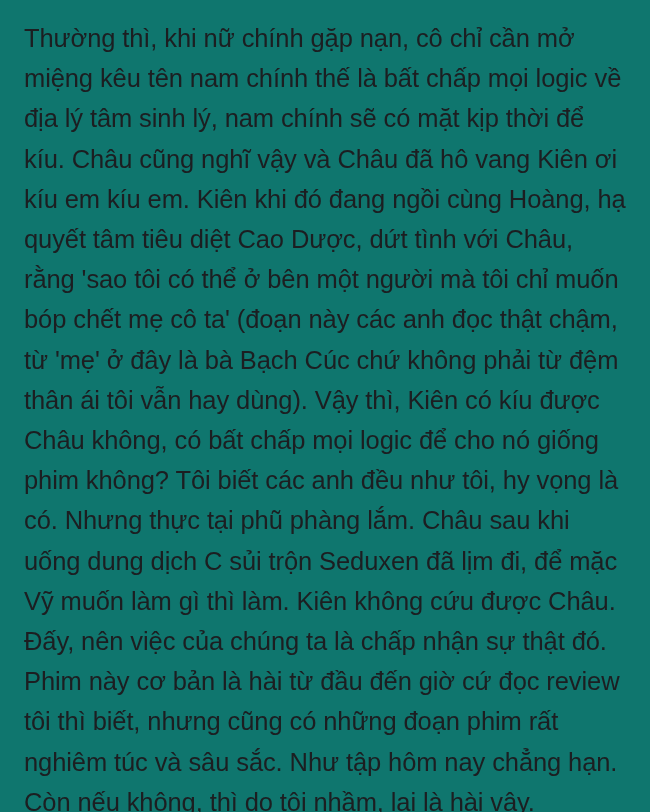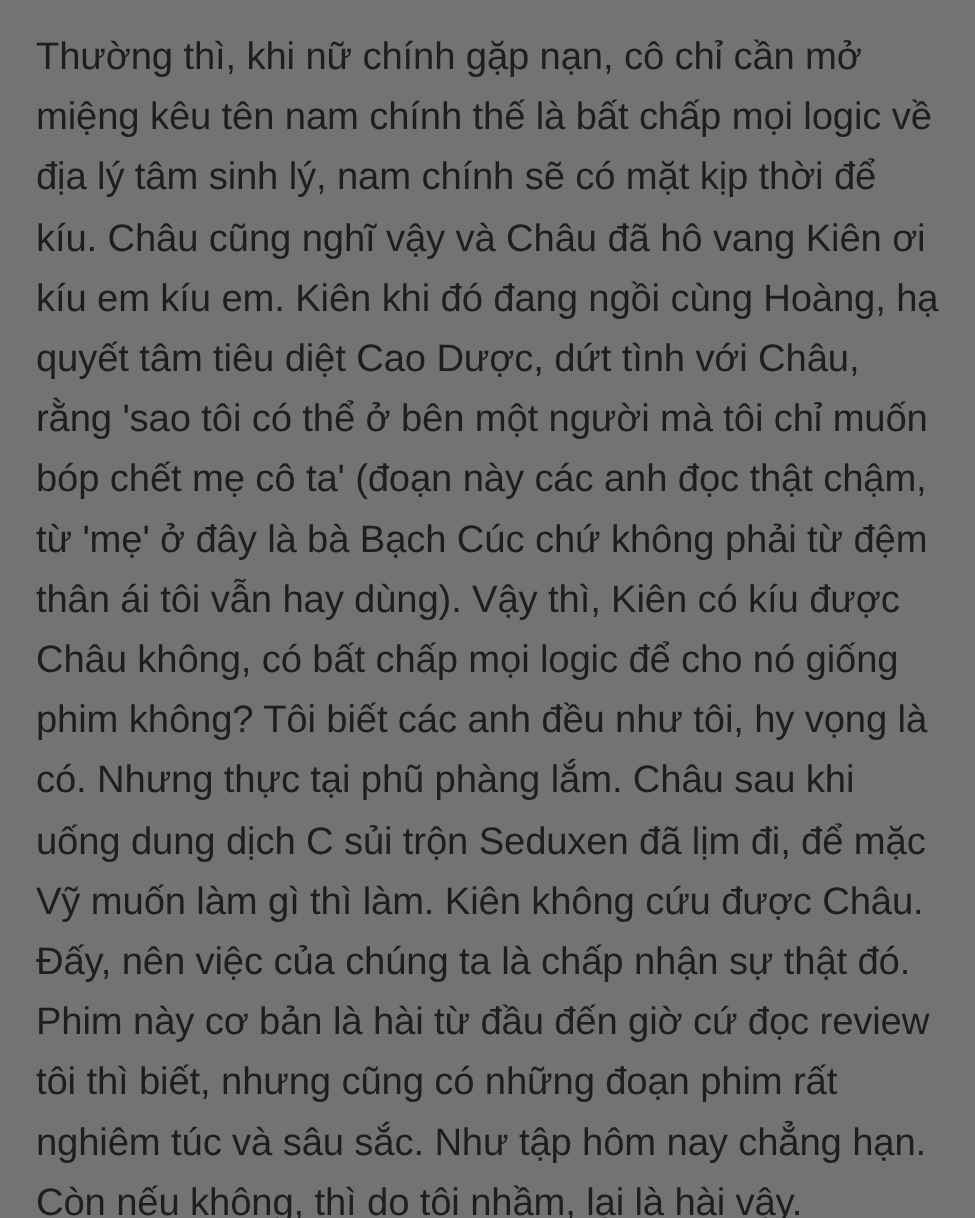--- a/index.html
+++ b/index.html
@@ -11,21 +11,21 @@
     width: 650px;
     height: 812px;
     overflow: hidden;
     font-family: "Liberation Sans", sans-serif;
   }
   .post {
     box-sizing: border-box;
     width: 650px;
     height: 812px;
     padding: 18px 22px 0 24px;
-    background: #737373;
+    background: #0f766e;
   }
   .post-body {
     font-family: "Liberation Sans", sans-serif;
     font-size: 25.5px;
     line-height: 40.2px;
     color: #1c1e21;
     letter-spacing: -0.1px;
     text-align: left;
     word-spacing: 0px;
     white-space: pre-wrap;

